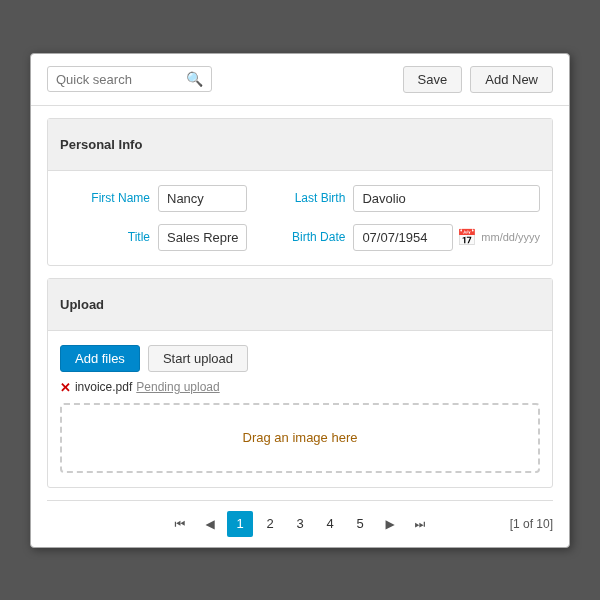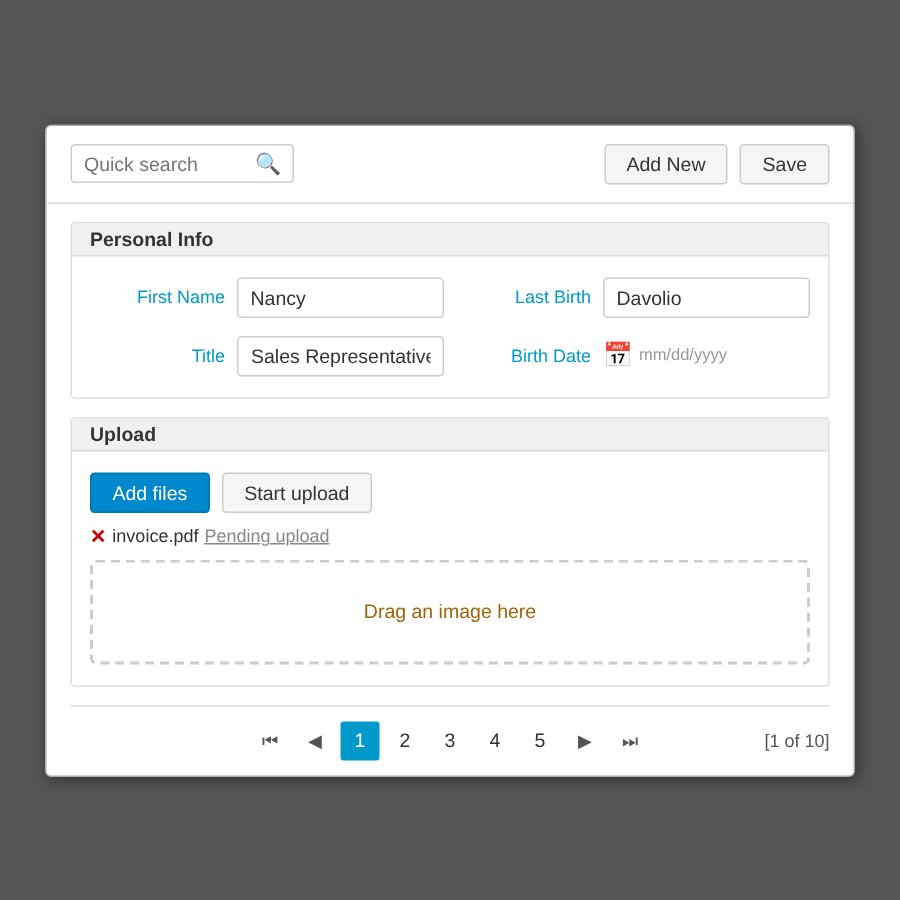--- a/index.html
+++ b/index.html
@@ -27,21 +27,21 @@
       border-bottom: 1px solid #ddd;
       gap: 8px;
     }
     .search-box {
       display: flex;
       align-items: center;
       border: 1px solid #ccc;
       border-radius: 3px;
       padding: 4px 8px;
       background: #fff;
-      gap: 4px;
+      gap: 20px;
       flex: 0 0 auto;
     }
     .search-input {
       border: none;
       outline: none;
       font-size: 13px;
       color: #555;
       width: 110px;
       background: transparent;
     }
@@ -64,21 +64,21 @@
       color: #fff;
       border-color: #0077b3;
     }
     .section {
       margin: 12px 16px;
       border: 1px solid #ddd;
       border-radius: 3px;
     }
     .section-header {
       background: #f0f0f0;
-      padding: 3px 12px;
+      padding: 18px 12px;
       font-weight: bold;
       font-size: 13px;
       color: #333;
       border-bottom: 1px solid #ddd;
     }
     .section-body {
       padding: 14px 12px;
     }
     .form-grid {
       display: grid;
@@ -199,40 +199,41 @@
 <body>
 
 <div class="window">
 
   <div class="toolbar">
     <div class="search-box">
       <input class="search-input" type="text" placeholder="Quick search" style="">
       <span class="search-icon-wrap">🔍</span>
     </div>
     <div class="spacer"></div>
+    <button class="btn">Save</button>
     <button class="btn">Add New</button>
-    <button class="btn">Save</button>
   </div>
 
   <div class="section">
     <div class="section-header">Personal Info</div>
     <div class="section-body">
       <div class="form-grid">
 
         <label class="form-label">First Name</label>
         <input class="form-input" type="text" value="Nancy" style="">
 
         <label class="form-label">Last Birth</label>
         <input class="form-input" type="text" value="Davolio" style="">
 
         <label class="form-label">Title</label>
         <input class="form-input" type="text" value="Sales Representative" style="">
 
         <label class="form-label">Birth Date</label>
         <div class="date-wrap">
+          <input class="form-input" type="text" value="07/07/1954" style="">
           <span class="calendar-icon">📅</span>
           <span class="date-format-hint">mm/dd/yyyy</span>
         </div>
       </div>
     </div>
   </div>
 
   <div class="section upload-section">
     <div class="section-header">Upload</div>
     <div class="section-body">

